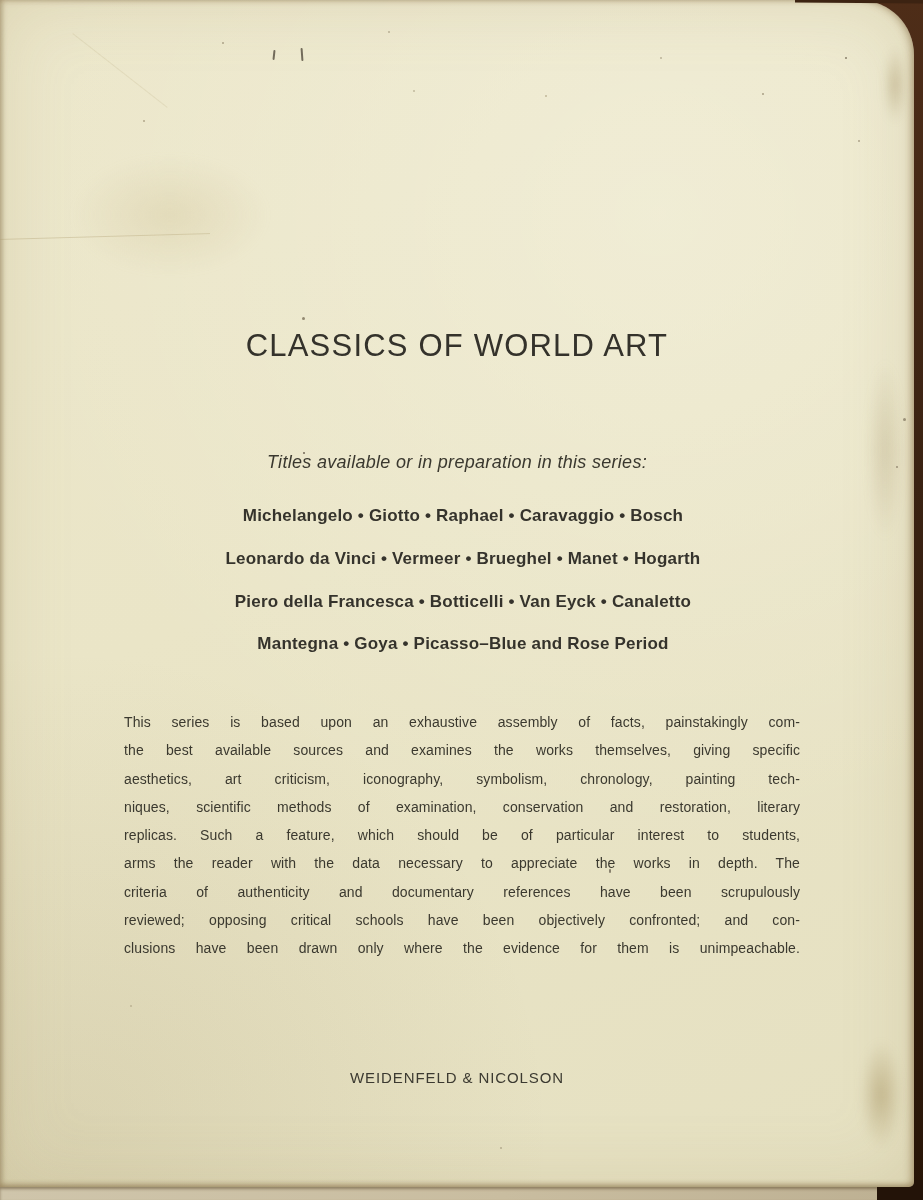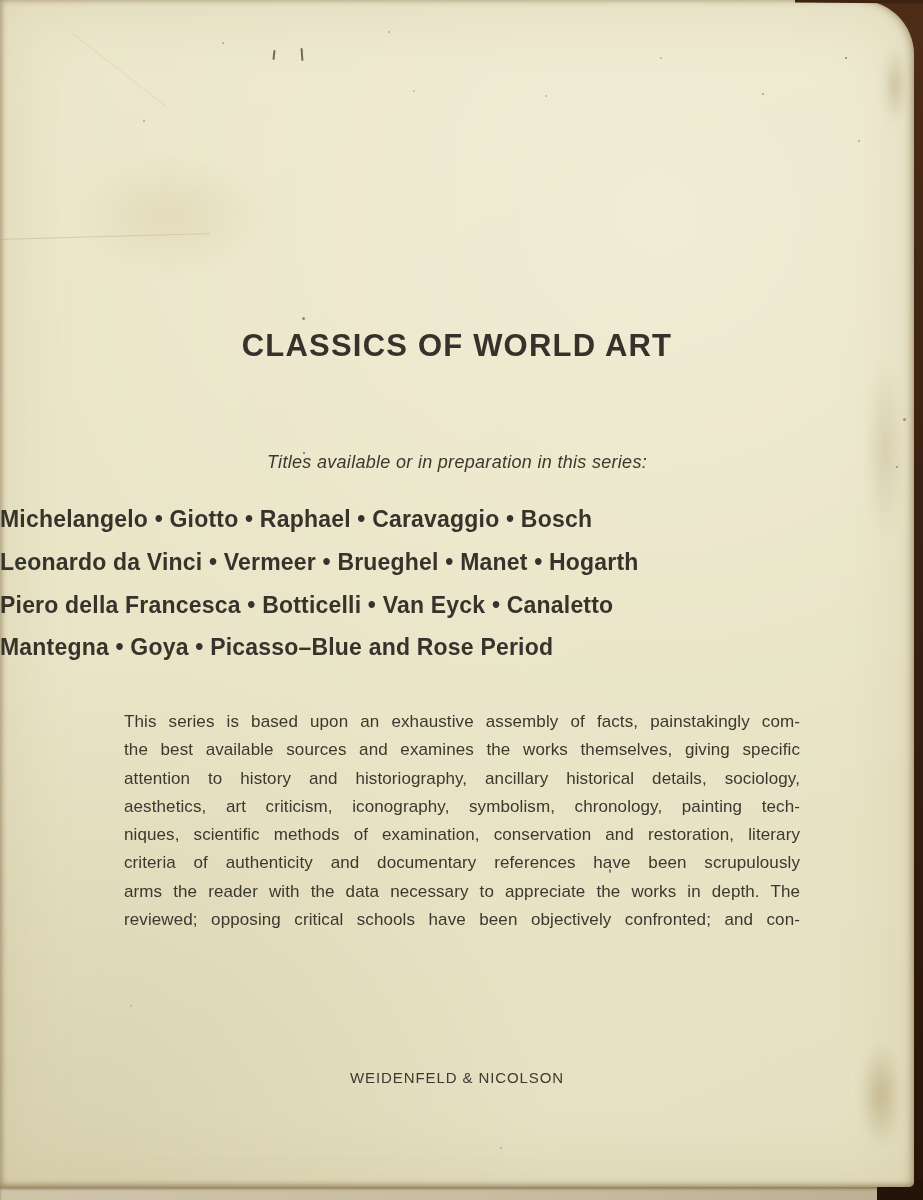--- a/index.html
+++ b/index.html
@@ -59,47 +59,47 @@
   .speck { position: absolute; border-radius: 50%; }
   .pen-mark {
     position: absolute; width: 2px; height: 10px;
     background: #4a4134; border-radius: 1px; opacity: .75;
   }
 
   
   .title {
     position: absolute; left: 0; right: 0; top: 328px; margin: 0;
     text-align: center;
-    font-size: 31px; font-weight: 700; letter-spacing: 1.2px;
+    font-size: 31px; font-weight: 400; letter-spacing: 1.2px;
     color: var(--ink, #34322b);
   }
   .note {
     position: absolute; left: 0; right: 0; top: 452px; margin: 0;
     text-align: center; font-style: italic;
     font-size: 18px; letter-spacing: .3px;
     color: #3a382f;
   }
   .series { position: absolute; left: 0; right: 0; top: 0; }
   .series-line {
-    position: absolute; left: 0; right: 0; margin: 0;
-    font-weight: 700;
-    font-size: 23px; letter-spacing: .2px;
+    position: absolute; left: 12px; right: 0; margin: 0;
+    text-align: center; font-weight: 700;
+    font-size: 17px; letter-spacing: .2px;
     color: #35332c;
   }
   .series-line:nth-child(1) { top: 506px; }
   .series-line:nth-child(2) { top: 549px; }
   .series-line:nth-child(3) { top: 592px; }
   .series-line:nth-child(4) { top: 634px; }
 
   .para {
     position: absolute; left: 124px; width: 676px; top: 708px;
     color: #3b392f;
   }
   .para-line {
-    font-size: 17px; line-height: 28.3px;
+    font-size: 14px; line-height: 28.3px;
     text-align: justify; text-align-last: justify;
     letter-spacing: .1px;
   }
   .publisher {
     position: absolute; left: 0; right: 0; top: 1069px; margin: 0;
     text-align: center;
     font-size: 15px; font-weight: 400; letter-spacing: .9px;
     color: #3c3a31;
   }
 </style>
@@ -147,25 +147,26 @@
     <div class="series">
       <p class="series-line">Michelangelo • Giotto • Raphael • Caravaggio • Bosch</p>
       <p class="series-line">Leonardo da Vinci • Vermeer • Brueghel • Manet • Hogarth</p>
       <p class="series-line">Piero della Francesca • Botticelli • Van Eyck • Canaletto</p>
       <p class="series-line">Mantegna • Goya • Picasso–Blue and Rose Period</p>
     </div>
 
     <div class="para">
       <div class="para-line">This series is based upon an exhaustive assembly of facts, painstakingly com-</div>
       <div class="para-line">the best available sources and examines the works themselves, giving specific</div>
-      <div class="para-line">attention to history and historiography, ancillary historical details, sociology,</div>
       <div class="para-line">aesthetics, art criticism, iconography, symbolism, chronology, painting tech-</div>
       <div class="para-line">niques, scientific methods of examination, conservation and restoration, literary</div>
+      <div class="para-line">replicas. Such a feature, which should be of particular interest to students,</div>
+      <div class="para-line">arms the reader with the data necessary to appreciate the works in depth. The</div>
       <div class="para-line">criteria of authenticity and documentary references have been scrupulously</div>
-      <div class="para-line">arms the reader with the data necessary to appreciate the works in depth. The</div>
       <div class="para-line">reviewed; opposing critical schools have been objectively confronted; and con-</div>
+      <div class="para-line">clusions have been drawn only where the evidence for them is unimpeachable.</div>
     </div>
 
     <p class="publisher">WEIDENFELD &amp; NICOLSON</p>
   </div>
 
   <div class="top-sliver"></div>
 </div>
 
 </body></html>

